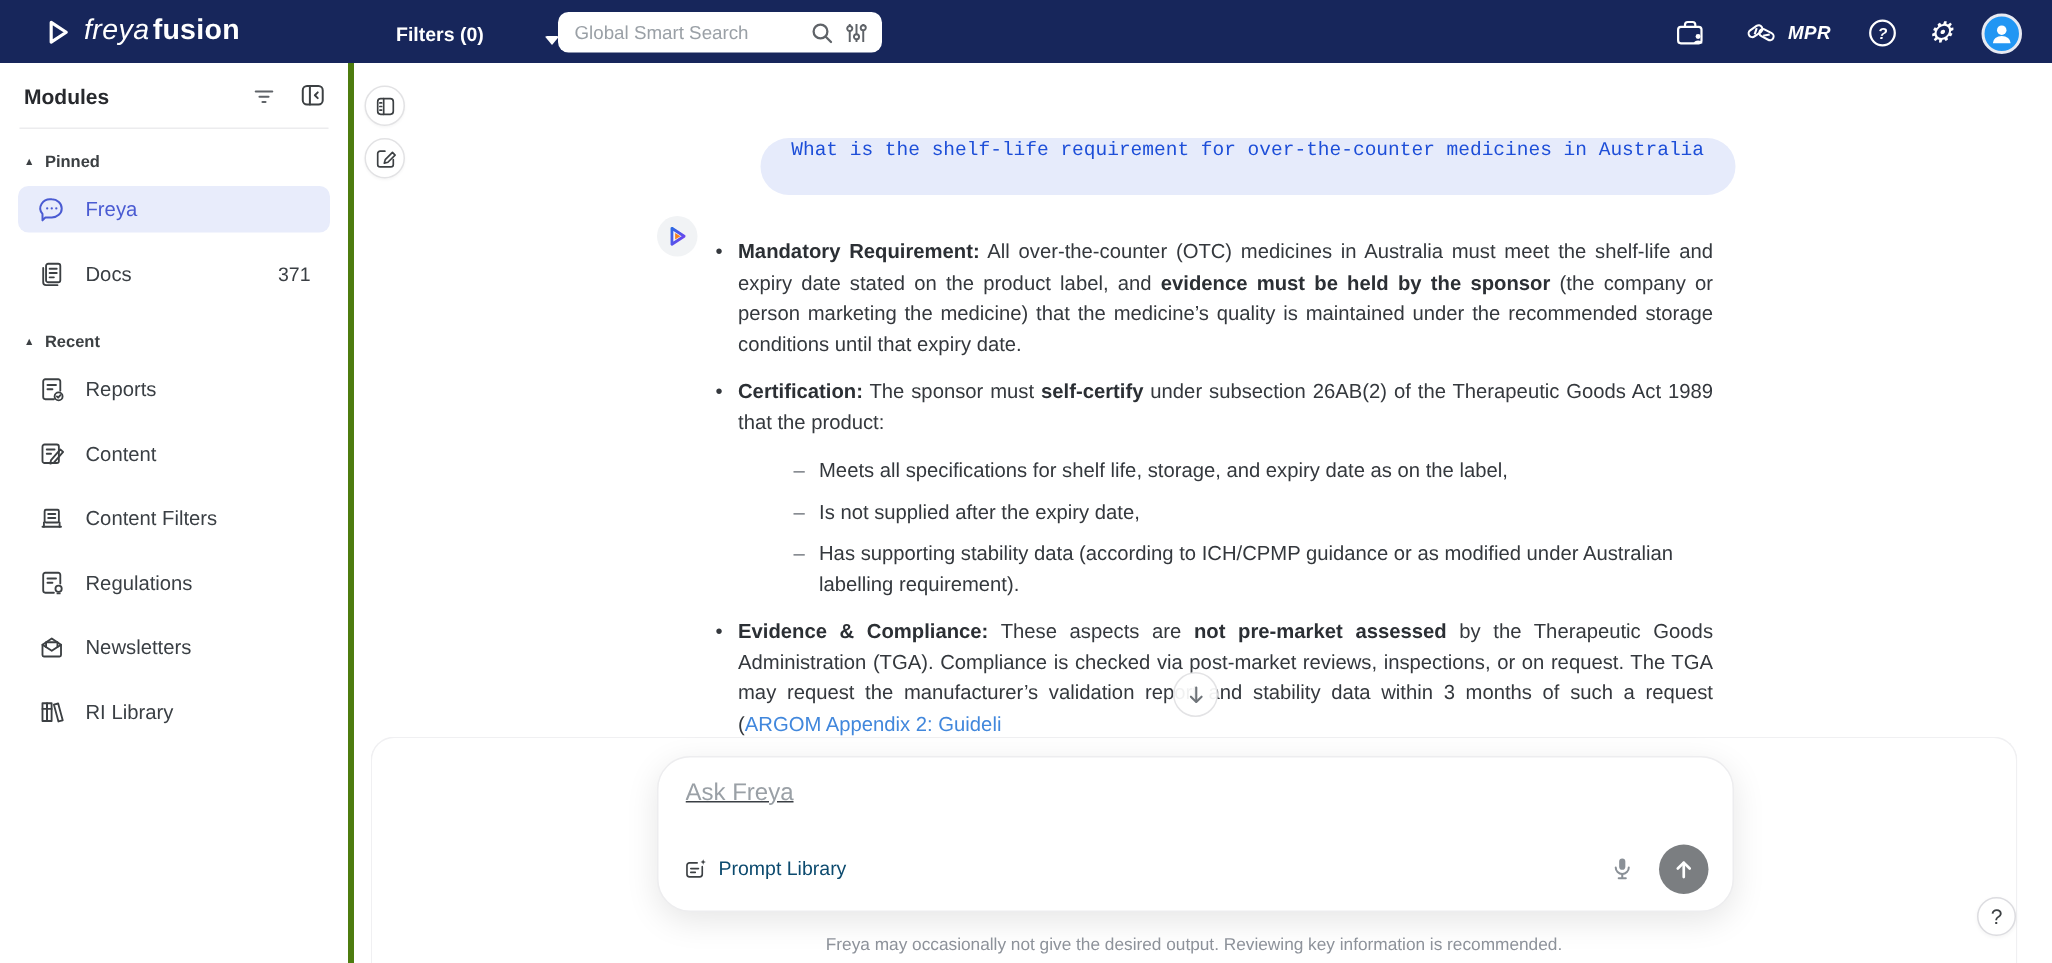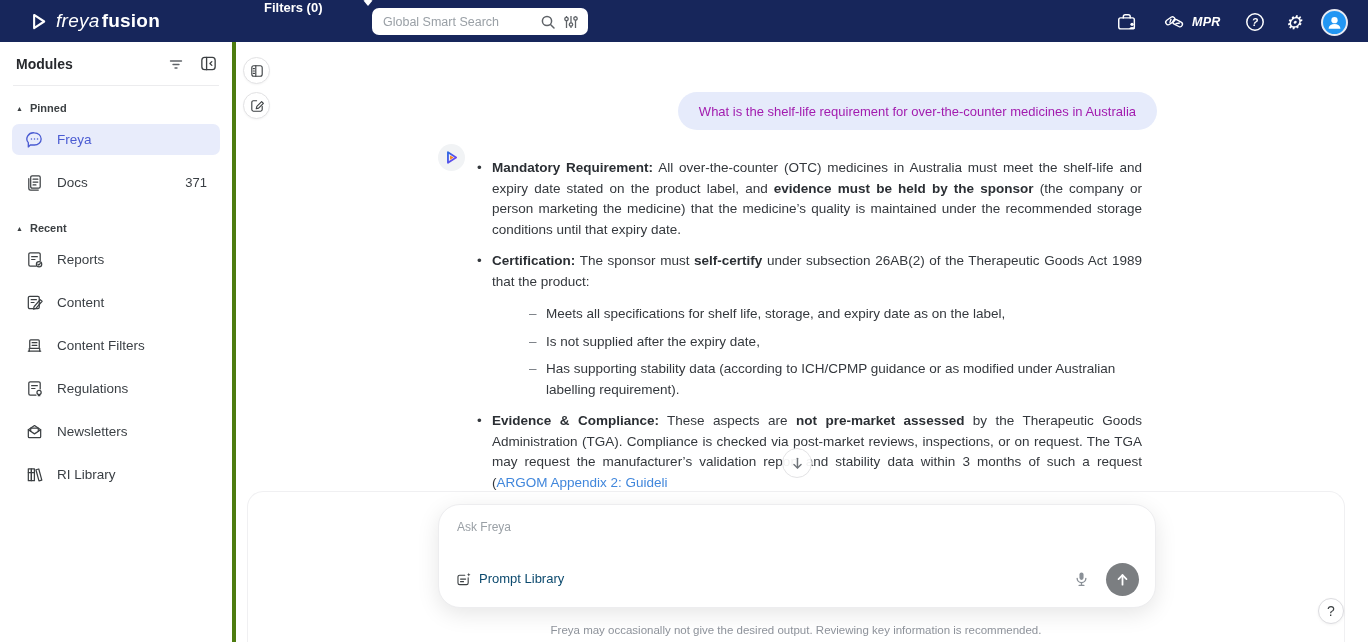--- a/index.html
+++ b/index.html
@@ -4,21 +4,21 @@
 <style>
   * { margin:0; padding:0; box-sizing:border-box; }
   html,body { width:1368px; height:642px; overflow:hidden; background:#fff;
     font-family:"Liberation Sans", sans-serif; }
 
   
   .topbar { position:absolute; top:0; left:0; width:1368px; height:42px; background:#17265b; z-index:50; }
   .brand { position:absolute; left:28px; top:0; height:42px; display:flex; align-items:center; gap:7px; color:#fff; }
   .brand-word1 { font-size:19px; font-style:italic; font-weight:500; letter-spacing:.3px; }
   .brand-word2 { font-size:19px; font-weight:800; margin-left:2px; letter-spacing:.2px; }
-  .filters { position:absolute; left:264px; top:0; height:30px; display:flex; align-items:flex-start; gap:8px; color:#fff; font-size:13px; font-weight:700; cursor:pointer; }
+  .filters { position:absolute; left:264px; top:0; height:30px; display:flex; align-items:flex-end; gap:8px; color:#fff; font-size:13px; font-weight:700; cursor:pointer; }
   .filters-caret { margin-left:32px; width:0; height:0; border-left:5px solid transparent; border-right:5px solid transparent; border-top:6px solid #fff; border-radius:2px; }
   .searchbox { position:absolute; left:372px; top:8px; width:216px; height:27px; background:#fff; border-radius:7px; display:flex; align-items:center; padding:0 9px 0 11px; gap:7px; }
   .searchbox input { flex:1; border:none; outline:none; font-size:12.5px; color:#444; font-family:"Liberation Sans",sans-serif; min-width:0; }
   .searchbox input::placeholder { color:#9aa0a6; }
   .tb-ico { position:absolute; top:0; height:44px; display:flex; align-items:center; cursor:pointer;font-style:italic; }
   .mpr-group { display:flex; align-items:center; gap:7px; color:#fff; font-size:12.5px; font-weight:700; letter-spacing:.3px; }
   .gear-glyph { color:#fff; font-size:19px; line-height:1; }
   .avatar { width:27px; height:27px; border-radius:50%; background:#2296f3; display:flex; align-items:center; justify-content:center; border:2px solid #e8eaf2; }
 
   
@@ -32,39 +32,39 @@
   .sb-item { height:31px; margin:0 12px 12px; border-radius:7px; display:flex; align-items:center; padding:0 13px; gap:13px; font-size:13.5px; color:#3a3f44; cursor:pointer; }
   .sb-item .cnt { margin-left:auto; font-size:13px; color:#3a3f44; }
   .sb-item.selected { background:#e8ecfb; color:#4a5bd2; font-weight:500; }
   .sb-item svg { flex:0 0 auto; }
 
   
   .main { position:absolute; top:42px; left:237px; right:0; bottom:0; background:#fff; }
   .float-btns { position:absolute; left:6px; top:15px; display:flex; flex-direction:column; gap:8px; z-index:30; }
   .circle-btn { width:27px; height:27px; border-radius:50%; background:#fff; border:1px solid #e2e2e4; display:flex; align-items:center; justify-content:center; cursor:pointer; box-shadow:0 1px 2px rgba(0,0,0,.04); }
 
-  .user-bubble { position:absolute; top:50px; right:211px; height:38px; background:#e6ebfb; border-radius:19px; display:flex; align-items:center; padding:0 21px; font-size:13px; color:#a21caf; }
+  .user-bubble { position:absolute; top:50px; right:211px; height:38px; background:#e6ebfb; border-radius:19px; display:flex; align-items:flex-start; padding:0 21px; font-size:13px; color:#1d4ed8;font-family:Liberation Mono, monospace; }
 
   .ai-avatar { position:absolute; left:201px; top:102px; width:27px; height:27px; border-radius:50%; background:#f1f3f5; display:flex; align-items:center; justify-content:center; }
   .ai-content { position:absolute; left:239px; top:100px; width:666px; }
   .msg-heading { display:flex; align-items:center; gap:8px; height:30px; font-size:13.5px; font-weight:700; color:#25282c; }
   .bullets { list-style:none; margin-top:16px; }
   .bullets > li { position:relative; padding-left:16px; margin-bottom:11px; font-size:13.5px; line-height:20.5px; color:#34383d; text-align:justify; }
   .bullets > li::before { content:"•"; position:absolute; left:1px; top:0; color:#34383d; }
   .bullets .bold { font-weight:700; color:#2b2f34; }
   .bullets .link { color:#4187dc; cursor:pointer; text-decoration:none; }
   .sublist { list-style:none; margin:12px 0 0 37px; }
   .sublist li { position:relative; padding-left:17px; margin-bottom:7px; text-align:left; }
   .sublist li::before { content:"–"; position:absolute; left:0; top:0; color:#6f747b; }
 
   .scroll-down { position:absolute; left:545px; top:406px; width:30px; height:30px; border-radius:50%; background:rgba(255,255,255,.93); border:1px solid #e3e3e5; display:flex; align-items:center; justify-content:center; cursor:pointer; z-index:20; }
 
   .composer-panel { position:absolute; left:10px; right:23px; top:449px; bottom:0; background:#fff; border:1px solid #f0f0f2; border-bottom:none; border-radius:16px 16px 0 0; z-index:10; }
   .composer-card { position:absolute; left:190px; top:12px; width:718px; height:104px; background:#fff; border:1px solid #ededef; border-radius:22px; box-shadow:0 6px 22px rgba(0,0,0,.10); }
-  .ask-input { position:absolute; left:18px; top:15px; right:18px; border:none; outline:none; font-size:12px; color:#3a3f44; font-family:"Liberation Sans",sans-serif; background:transparent; }
+  .ask-input { position:absolute; left:18px; top:15px; right:18px; border:none; outline:none; font-size:16px; color:#3a3f44; font-family:"Liberation Sans",sans-serif; background:transparent;text-decoration:underline; }
   .ask-input::placeholder { color:#9aa0a6; }
   .card-bottom { position:absolute; left:16px; right:16px; bottom:11px; display:flex; align-items:center; }
   .prompt-lib { display:flex; align-items:flex-start; gap:7px; font-size:13px; color:#0c4a6e; cursor:pointer; }
   .mic-btn { margin-left:auto; display:flex; cursor:pointer; }
   .send-btn { margin-left:15px; width:33px; height:33px; border-radius:50%; background:#7b7e81; border:none; display:flex; align-items:center; justify-content:center; cursor:pointer; }
   .disclaimer { position:absolute; bottom:6px; left:0; width:100%; text-align:center; font-size:11.5px; color:#8d929a; }
 
   .help-fab { position:absolute; right:24px; bottom:18px; width:26px; height:26px; border-radius:50%; background:#fff; border:1px solid #dcdce0; display:flex; align-items:center; justify-content:center; font-size:14px; color:#3c4043; cursor:pointer; z-index:15; box-shadow:0 1px 3px rgba(0,0,0,.05); }
 </style>
 </head>

